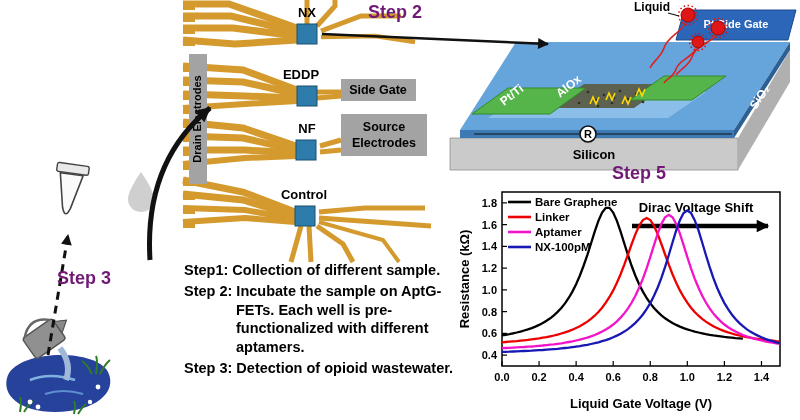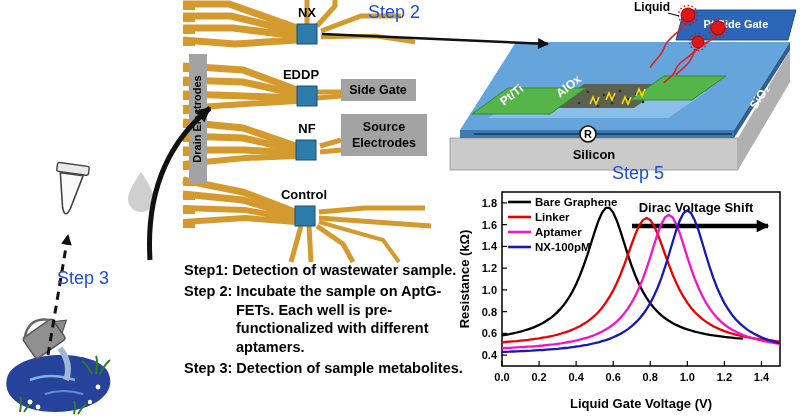--- a/index.html
+++ b/index.html
@@ -1,19 +1,19 @@
 <!DOCTYPE html>
 <html><head>
 <meta charset="utf-8">
 <style>
   *{margin:0;padding:0;box-sizing:border-box}
   html,body{background:#fff}
   body{font-family:"Liberation Sans",sans-serif;color:#000}
   .canvas{position:relative;width:800px;height:420px;background:#fff;overflow:hidden}
-  .step-title{position:absolute;font-weight:400;font-size:18px;color:#1d4ed8;white-space:nowrap}
+  .step-title{position:absolute;font-weight:700;font-size:18px;color:#701a75;white-space:nowrap}
   .caption{position:absolute;left:184px;top:261px;width:288px;font-weight:700;font-size:14.5px;line-height:1.27;color:#000}
   .caption p{padding-left:52px;text-indent:-52px;margin-bottom:3px}
   svg{position:absolute;overflow:visible}
   svg text{font-family:"Liberation Sans",sans-serif}
   .chip-label{font-size:13px;font-weight:700;fill:#000}
   .box-label{font-size:12.5px;font-weight:700;fill:#000}
   .drain-label{font-size:11px;font-weight:700;fill:#000}
   .tick{font-size:11px;font-weight:700;fill:#000}
   .axis-label{font-size:13px;font-weight:700;fill:#000}
   .legend-label{font-size:11.5px;font-weight:700;fill:#000}
@@ -290,23 +290,23 @@
       <text x="79" y="22" class="legend-label">Bare Graphene</text>
       <line x1="52" y1="33" x2="75" y2="33" stroke="#ee0000" stroke-width="2.6"></line>
       <text x="79" y="37" class="legend-label">Linker</text>
       <line x1="52" y1="48" x2="75" y2="48" stroke="#f313c9" stroke-width="2.6"></line>
       <text x="79" y="52" class="legend-label">Aptamer</text>
       <line x1="52" y1="63" x2="75" y2="63" stroke="#1818b4" stroke-width="2.6"></line>
       <text x="79" y="67" class="legend-label">NX-100pM</text>
     </svg>
 
   <div class="caption">
-    <p>Step1: Detection of wastewater sample.</p>
+    <p>Step1: Collection of different sample.</p>
     <p>Step 2: Incubate the sample on AptG-FETs. Each well is pre-functionalized with different aptamers.</p>
-    <p>Step 3: Detection of sample metabolites.</p>
+    <p>Step 3: Detection of opioid wastewater.</p>
   </div>
 
   <svg style="left:0;top:0;pointer-events:none" width="800" height="420" viewBox="0 0 800 420">
     <defs>
       <marker id="ahBig" viewBox="0 0 10 10" refX="9" refY="5" markerWidth="3.4" markerHeight="3" orient="auto">
         <path d="M0,0 L10,5 L0,10 Z" fill="#111"></path>
       </marker>
       <marker id="ahMid" viewBox="0 0 10 10" refX="9" refY="5" markerWidth="5" markerHeight="4.4" orient="auto">
         <path d="M0,0 L10,5 L0,10 Z" fill="#111"></path>
       </marker>

